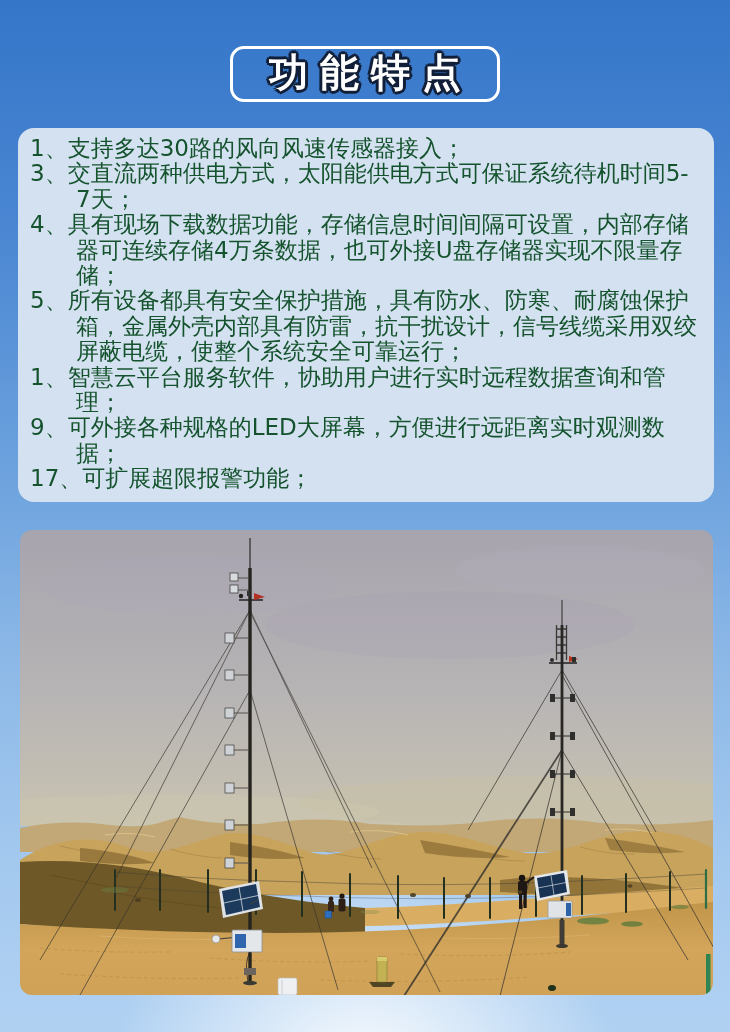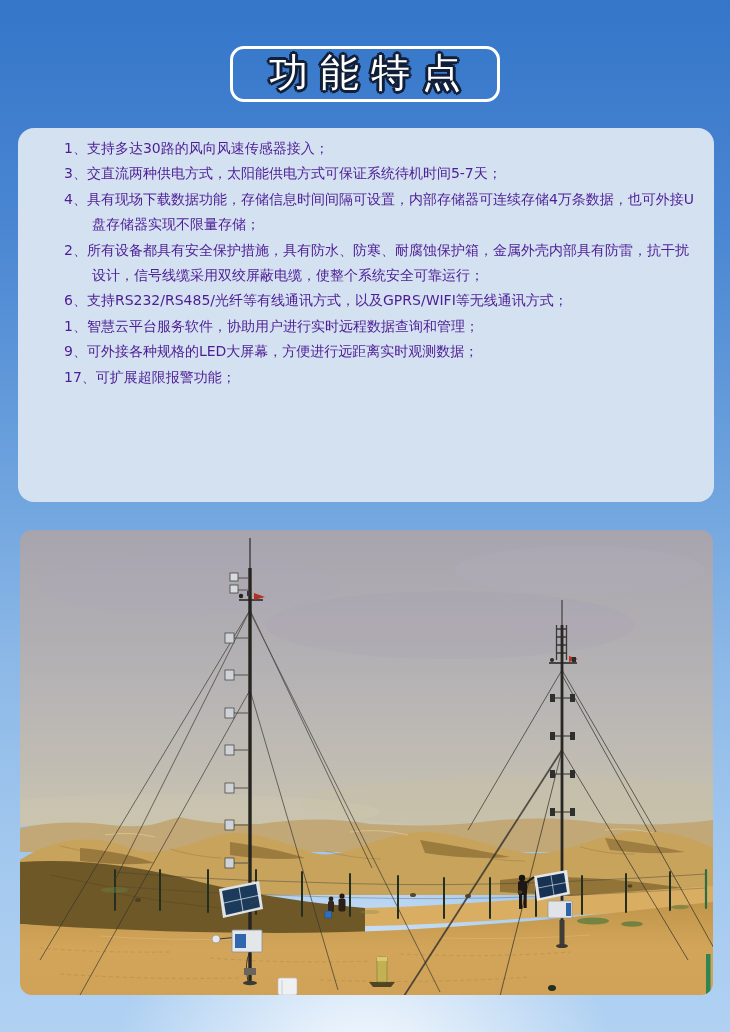--- a/index.html
+++ b/index.html
@@ -10,37 +10,37 @@
       radial-gradient(48% 30% at 50% 104%, rgba(255,255,255,.92), rgba(255,255,255,0) 72%),
       linear-gradient(180deg,#3576c9 0%,#4a86d2 22%,#6ba1dd 45%,#8cb8e7 64%,#a4c9ef 84%,#b0d1f2 100%);
   }
   .title-box{
     position:absolute;top:46px;left:50%;transform:translateX(-50%);
     border:3px solid #ffffff;border-radius:14px;
     padding:1px 24px 3px 36px;
     background:transparent;
   }
   .title-text{
-    display:block;font-weight:normal;font-size:39px;line-height:46px;
+    display:block;font-weight:bold;font-size:39px;line-height:46px;
     letter-spacing:12px;color:#ffffff;white-space:nowrap;
     text-shadow:
       -2px -2px 0 #121f38, 2px -2px 0 #121f38,
       -2px  2px 0 #121f38, 2px  2px 0 #121f38,
       -3px  0   0 #121f38, 3px  0   0 #121f38,
        0   -3px 0 #121f38, 0    3px 0 #121f38;
     text-align: right;
   }
   .features-panel{
     position:absolute;left:18px;top:128px;width:696px;height:374px;
     box-sizing:border-box;background:#d4e1f1;border-radius:16px;
     padding:8px 12px;
   }
   .feature-item{
-    font-size:14px;line-height:25.4px;color:#4c1d95;
-    padding-left:2em;text-indent:-2em;margin-left:34px;
+    font-size:23px;line-height:25.4px;color:#14532d;
+    padding-left:2em;text-indent:-2em;
   }
   .photo-frame{
     position:absolute;left:20px;top:530px;width:693px;height:465px;
     margin:0;border-radius:12px;overflow:hidden;
   }
   .photo-frame svg{display:block;}
 </style>
 </head>
 <body>
 
@@ -52,23 +52,22 @@
 
   <div class="features-panel">
 
       <div class="feature-item">1、支持多达30路的风向风速传感器接入；</div>
 
 
       <div class="feature-item">3、交直流两种供电方式，太阳能供电方式可保证系统待机时间5-7天；</div>
 
       <div class="feature-item">4、具有现场下载数据功能，存储信息时间间隔可设置，内部存储器可连续存储4万条数据，也可外接U盘存储器实现不限量存储；</div>
 
-      <div class="feature-item">2、所有设备都具有安全保护措施，具有防水、防寒、耐腐蚀保护箱，金属外壳内部具有防雷，抗干扰设计，信号线缆采用双绞屏蔽电缆，使整个系统安全可靠运行；</div>
-
-      <div class="feature-item">6、支持RS232/RS485/光纤等有线通讯方式，以及GPRS/WIFI等无线通讯方式；</div>
+      <div class="feature-item">5、所有设备都具有安全保护措施，具有防水、防寒、耐腐蚀保护箱，金属外壳内部具有防雷，抗干扰设计，信号线缆采用双绞屏蔽电缆，使整个系统安全可靠运行；</div>
+
 
       <div class="feature-item">1、智慧云平台服务软件，协助用户进行实时远程数据查询和管理；</div>
 
 
       <div class="feature-item">9、可外接各种规格的LED大屏幕，方便进行远距离实时观测数据；</div>
 
       <div class="feature-item">17、可扩展超限报警功能；</div>
     </div>
 
   <figure class="photo-frame">

